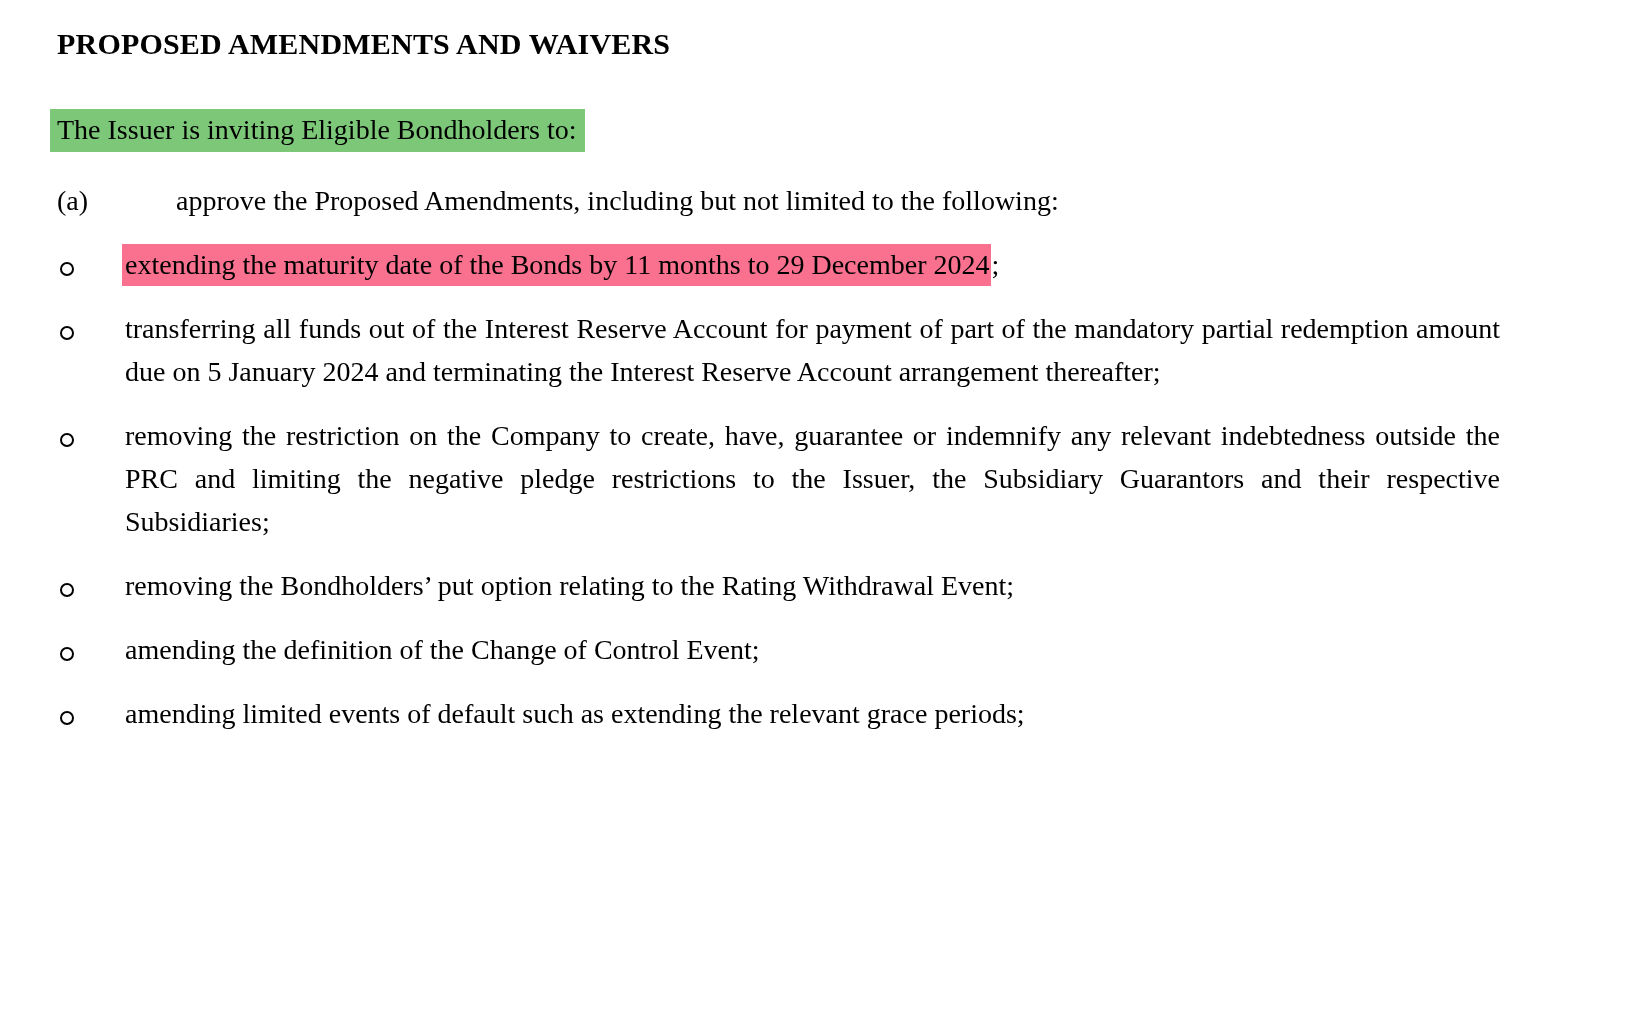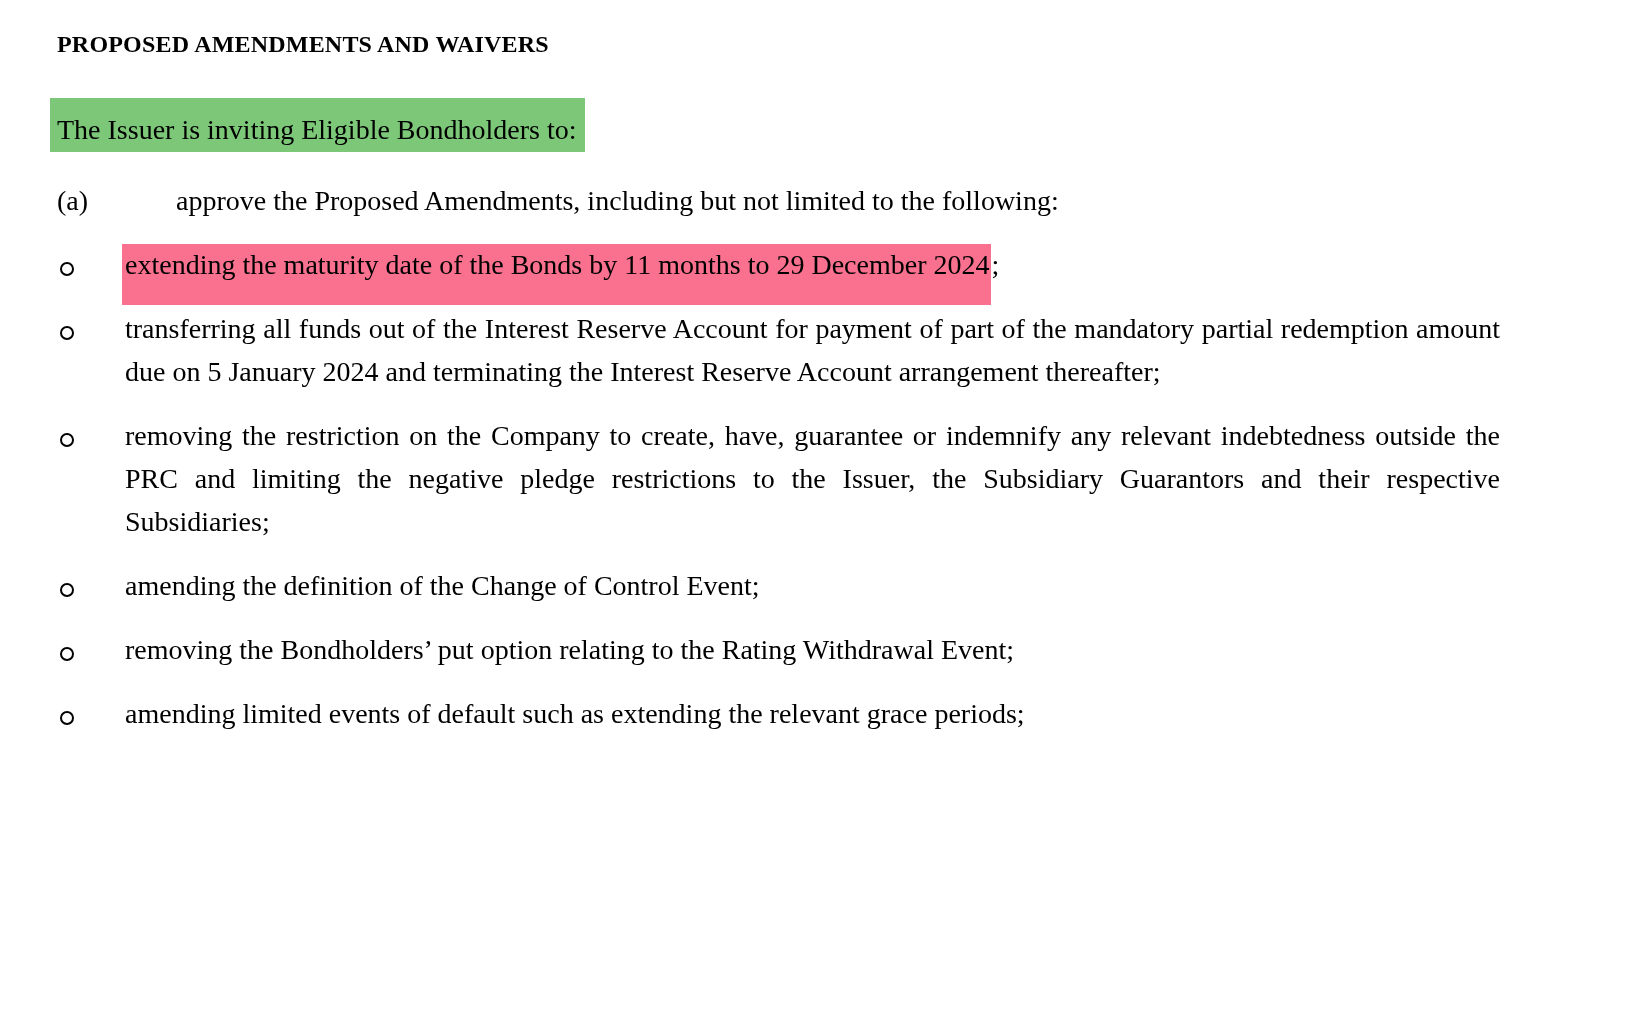--- a/index.html
+++ b/index.html
@@ -10,32 +10,32 @@
     box-sizing: border-box;
     padding: 26px 138px 0 57px;
     background: #ffffff;
     font-family: "Liberation Serif", "DejaVu Serif", serif;
     font-size: 28px;
     color: #000000;
     overflow: hidden;
   }
   .title {
     margin: 0;
-    font-size: 24px;
+    font-size: 30px;
     font-weight: bold;
     line-height: 36px;
     letter-spacing: 0.2px;
   }
   .intro {
     margin: 46px 0 0 0;
     line-height: 43px;
   }
   .hl-green {
     background: #7CC878;
-    padding: 16px 8px 7px 7px;
+    padding: 5px 8px 7px 7px;
     margin-left: -7px;
     box-decoration-break: clone;
   }
   .item-a {
     display: flex;
     margin-top: 28px;
     line-height: 43px;
   }
   .a-label { width: 83px; flex-shrink: 0; }
   .a-text  { flex: 1; margin-left: 36px; }
@@ -51,21 +51,21 @@
     top: 19px;
     width: 14px;
     height: 14px;
     box-sizing: border-box;
     border: 2px solid #000000;
     border-radius: 50%;
   }
   .b-text { flex: 1; text-align: justify; }
   .hl-pink {
     background: #F9718F;
-    padding: 5px 2px 25px 3px;
+    padding: 5px 2px 6px 3px;
     margin-left: -3px;
     box-decoration-break: clone;
     margin-top: 40px;
   }
 </style>
 </head>
 <body>
 
 <div class="page">
 
@@ -101,28 +101,28 @@
     <span class="b-marker">
       <span class="b-circle"></span>
     </span>
     <span class="b-text">removing the restriction on the Company to create, have, guarantee or indemnify any relevant indebtedness outside the PRC and limiting the negative pledge restrictions to the Issuer, the Subsidiary Guarantors and their respective Subsidiaries;</span>
   </div>
 
   <div class="bullet">
     <span class="b-marker">
       <span class="b-circle"></span>
     </span>
-    <span class="b-text">amending the definition of the Change of Control Event;</span>
+    <span class="b-text">removing the Bondholders’ put option relating to the Rating Withdrawal Event;</span>
   </div>
 
   <div class="bullet">
     <span class="b-marker">
       <span class="b-circle"></span>
     </span>
-    <span class="b-text">removing the Bondholders’ put option relating to the Rating Withdrawal Event;</span>
+    <span class="b-text">amending the definition of the Change of Control Event;</span>
   </div>
 
 
   <div class="bullet">
     <span class="b-marker">
       <span class="b-circle"></span>
     </span>
     <span class="b-text">amending limited events of default such as extending the relevant grace periods;</span>
   </div>
 

